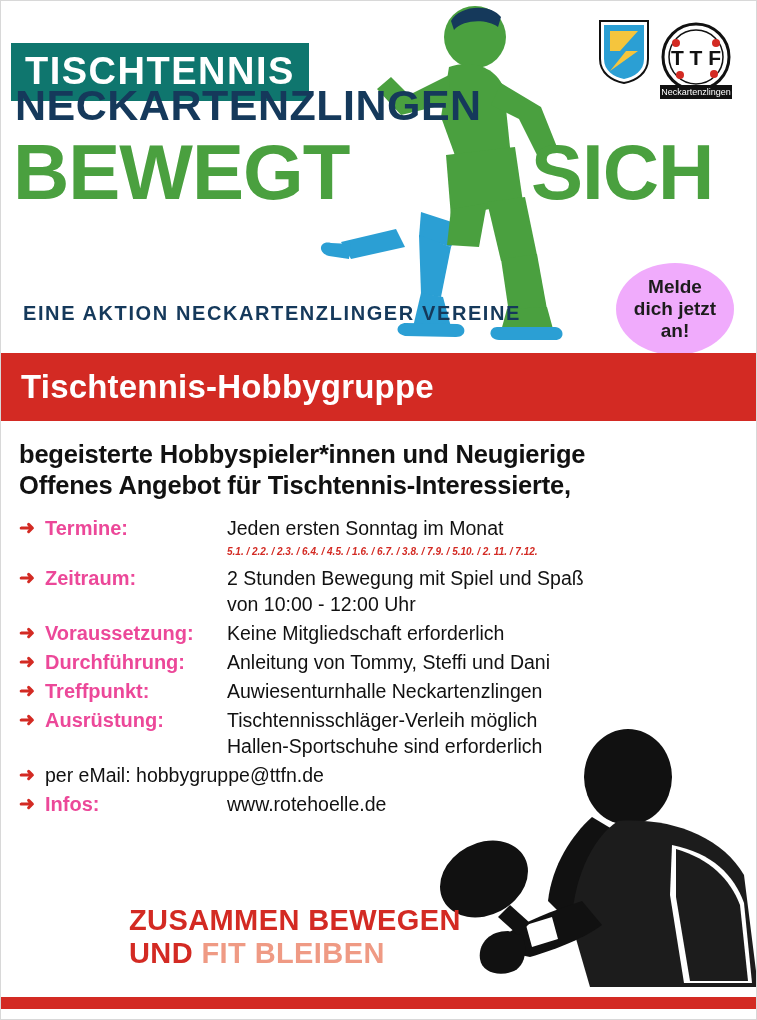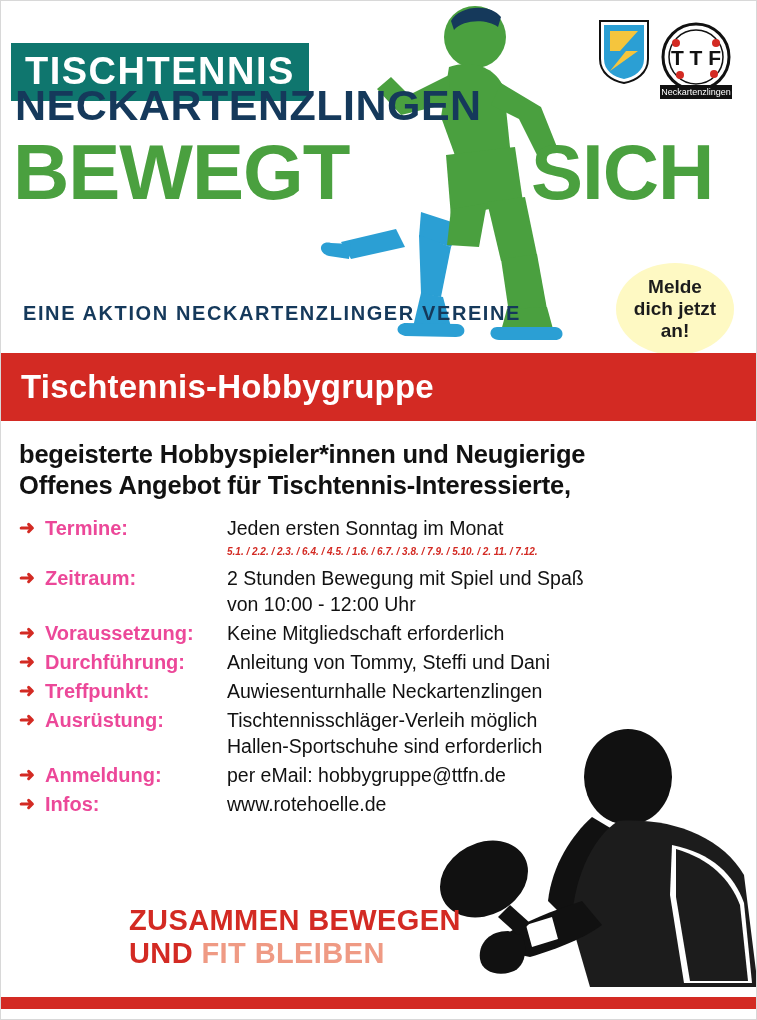--- a/index.html
+++ b/index.html
@@ -97,21 +97,21 @@
     right: 18px; top: 18px;
     width: 84px; height: 84px;
     z-index: 7;
   }
 
   
   .badge {
     position: absolute;
     right: 22px; top: 262px;
     width: 118px; height: 92px;
-    background: #fef9c3;
+    background: #f0abfc;
     border-radius: 50%;
     z-index: 8;
     display: flex;
     flex-direction: column;
     align-items: center;
     justify-content: center;
     text-align: center;
   }
   .badge span {
     display: block;
@@ -385,21 +385,20 @@
         <div class="arrow">➜</div>
         <div class="label">Ausrüstung:</div>
         <div class="value">
           <span>Tischtennisschläger-Verleih möglich</span>
           <span class="second">Hallen-Sportschuhe sind erforderlich</span>
         </div>
       </div>
 
       <div class="row">
         <div class="arrow">➜</div>
-        <div class="label">Anmeldung:</div>
         <div class="value">per eMail: hobbygruppe@ttfn.de</div>
       </div>
 
       <div class="row">
         <div class="arrow">➜</div>
         <div class="label">Infos:</div>
         <div class="value">www.rotehoelle.de</div>
       </div>
 
     </div>

